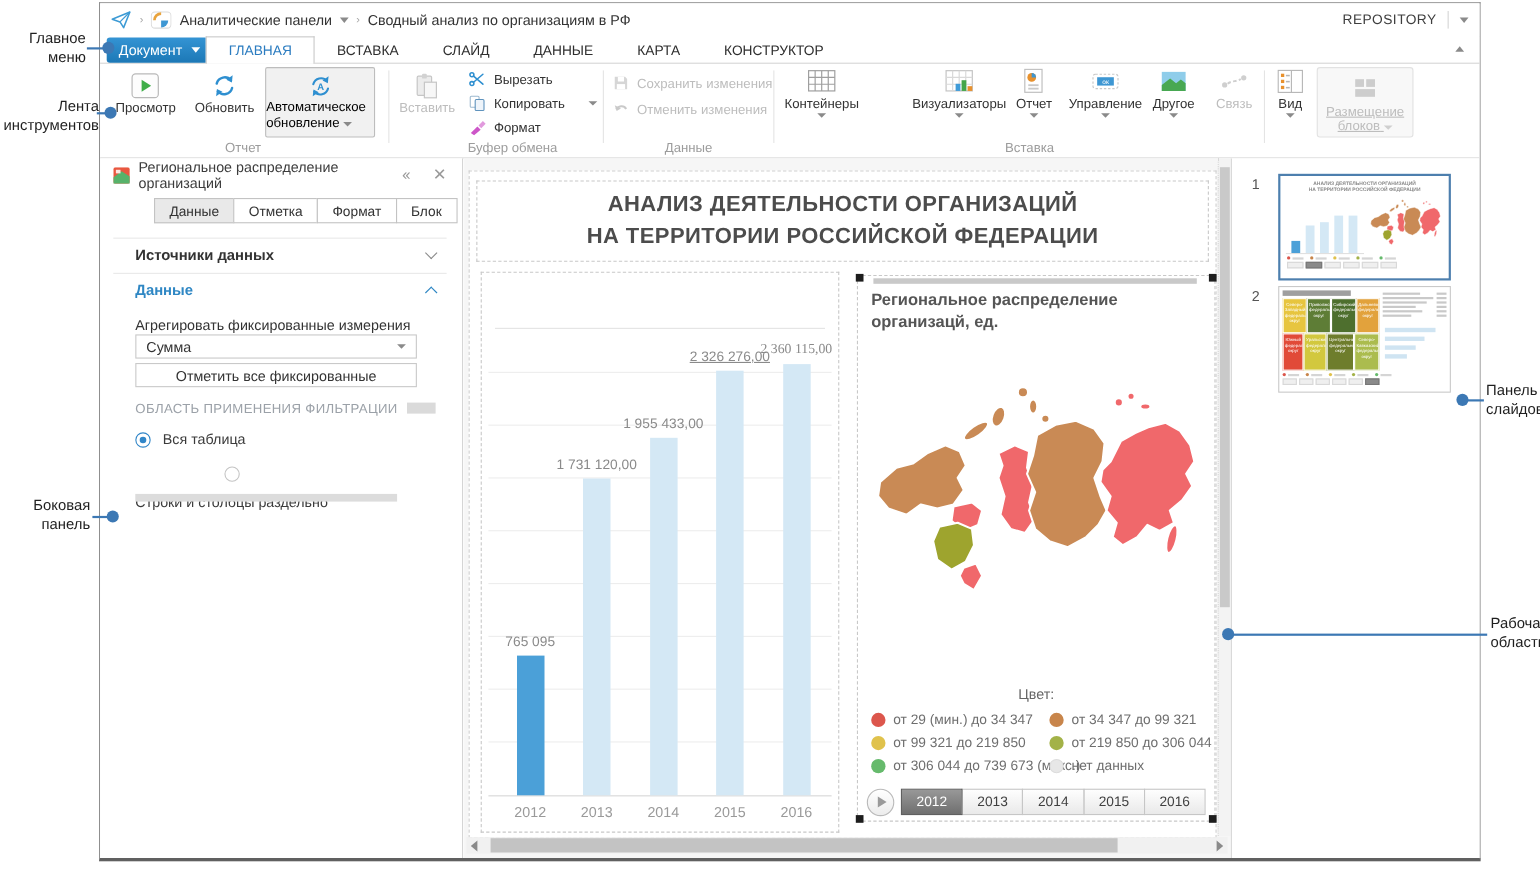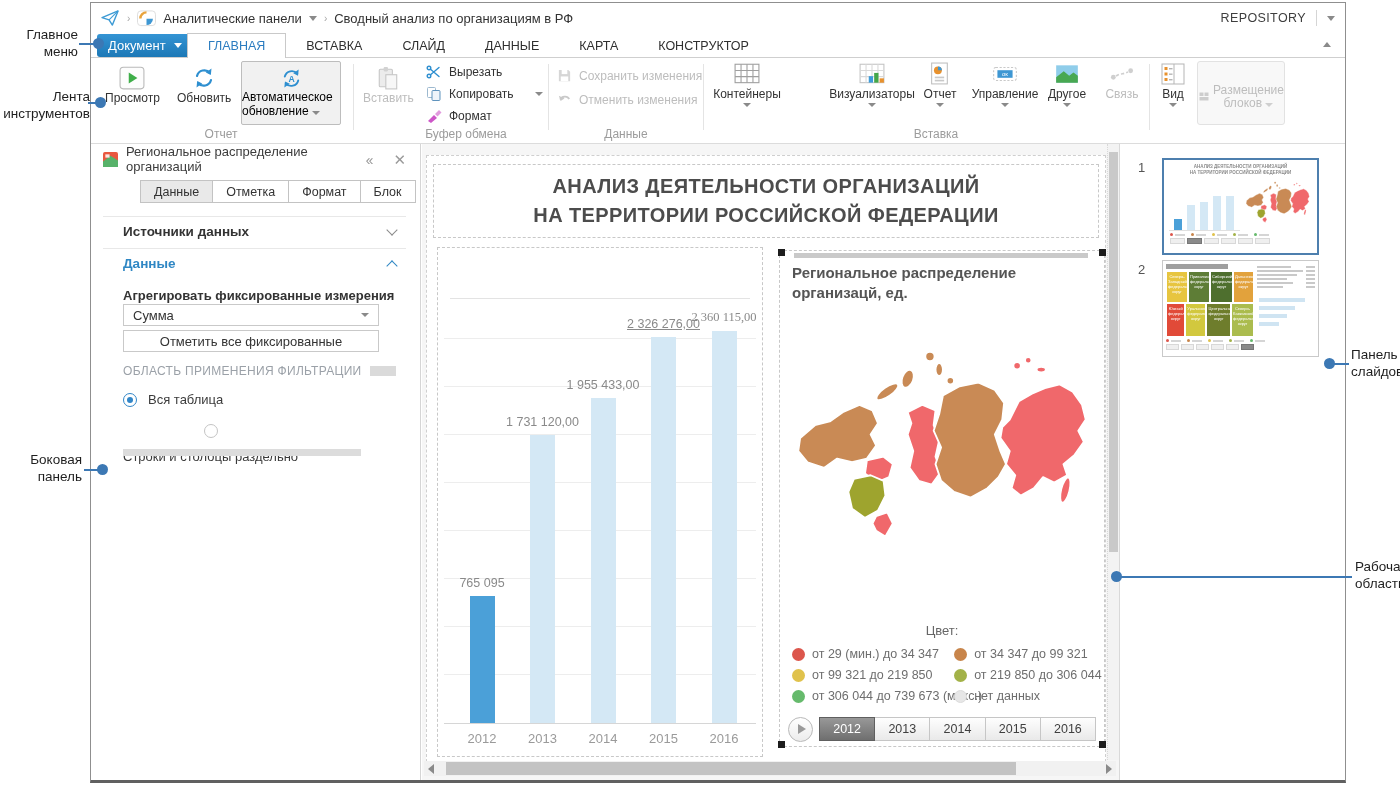--- a/index.html
+++ b/index.html
@@ -30,37 +30,37 @@
 
   
   .ribbon { position:absolute; left:0; top:55px; right:0; height:86px; background:#fff; border-bottom:1px solid #dcdcdc; }
   .rgroup-label { position:absolute; bottom:2px; font-size:12px; color:#9c9c9c; text-align:center; }
   .rdivider { position:absolute; top:6px; height:66px; width:1px; background:#e4e4e4; }
   .rbtn { position:absolute; display:flex; flex-direction:column; align-items:center; gap:2px; font-size:12px; color:#333; cursor:pointer; text-align:center; }
   .rbtn .lbl { line-height:13px; white-space:nowrap; }
   .small-item { position:absolute; display:flex; align-items:center; gap:7px; font-size:12px; color:#333; cursor:pointer; }
   .disabled, .disabled .lbl { color:#bdbdbd !important; cursor:default; }
   .auto-box { position:absolute; border:1px solid #bdbdbd; background:#f1f1f1; border-radius:2px; display:flex; flex-direction:column; align-items:center; padding-top:5px; }
-  .dis-box { position:absolute; border:1px solid #e2e2e2; background:#f8f8f8; border-radius:3px; display:flex; flex-direction:row; align-items:center; gap:3px; padding-top:8px; font-size:12px; color:#bdbdbd; }
+  .dis-box { position:absolute; border:1px solid #e2e2e2; background:#f8f8f8; border-radius:3px; display:flex; flex-direction:column; align-items:center; gap:3px; padding-top:8px; font-size:12px; color:#bdbdbd;text-decoration:underline; }
   .caret-sm { width:0; height:0; border-left:4px solid transparent; border-right:4px solid transparent; border-top:4px solid #8a8a8a; display:inline-block; }
   .caret-dis { border-top-color:#cfcfcf; }
 
   
   .sidebar { position:absolute; left:0; top:141px; width:330px; bottom:0; background:#fff; border-right:1px solid #d5d5d5; }
   .sb-header { position:absolute; left:0; top:0; right:0; height:30px; display:flex; align-items:center; gap:8px; padding-left:12px; font-size:13px; color:#3c3c3c; }
   .sb-hbtn { color:#9a9a9a; font-size:15px; cursor:pointer; line-height:1; }
   .sb-tabs { position:absolute; left:50px; top:36px; display:flex; }
   .sb-tab { height:23px; padding:0 13px; border:1px solid #c3c3c3; margin-left:-1px; font-size:12.5px; color:#333; display:flex; align-items:center; background:#fff; cursor:pointer; }
   .sb-tab.active { background:#e9e9e9; }
   .sb-div { position:absolute; left:12px; right:14px; height:1px; background:#e8e8e8; }
   .sb-sect { position:absolute; left:32px; right:24px; display:flex; align-items:center; justify-content:space-between; font-size:13.5px; font-weight:bold; color:#333; cursor:pointer; }
   .sb-sect.blue { color:#2f87c4; }
   .chev { width:8px; height:8px; border-right:1.6px solid #8a8a8a; border-bottom:1.6px solid #8a8a8a; transform:rotate(45deg); margin-top:-4px; }
   .chev.up { transform:rotate(-135deg); border-color:#2f87c4; margin-top:4px; }
-  .sb-label { position:absolute; left:32px; font-size:13px; font-weight:bold; color:#333; }
+  .sb-label { position:absolute; left:32px; font-size:13px; font-weight:normal; color:#333; }
   .sb-select { position:absolute; left:32px; width:256px; height:22px; border:1px solid #c9c9c9; background:#fff; display:flex; align-items:center; justify-content:space-between; padding:0 9px; font-size:13px; color:#333; cursor:pointer; }
   .sb-button { position:absolute; left:32px; width:256px; height:22px; border:1px solid #c9c9c9; background:#fff; display:flex; align-items:center; justify-content:center; font-size:13px; color:#333; cursor:pointer; }
   .sb-caps { position:absolute; left:32px; font-size:12px; color:#9ba1a8; letter-spacing:.3px; display:flex; align-items:center; gap:8px; }
   .caps-chip { width:26px; height:10px; background:#dadada; display:inline-block; }
   .sb-radio { position:absolute; left:32px; display:flex; align-items:center; gap:11px; font-size:13px; color:#3b3b3b; cursor:pointer; }
   .radio { width:14px; height:14px; border-radius:50%; border:1px solid #c4c4c4; background:#fff; position:relative; }
   .radio.sel { border-color:#3186c8; }
   .radio.sel::after { content:""; position:absolute; inset:3px; border-radius:50%; background:#3186c8; }
   .sb-bar { position:absolute; left:32px; width:238px; height:7px; background:#dcdcdc; }
 

